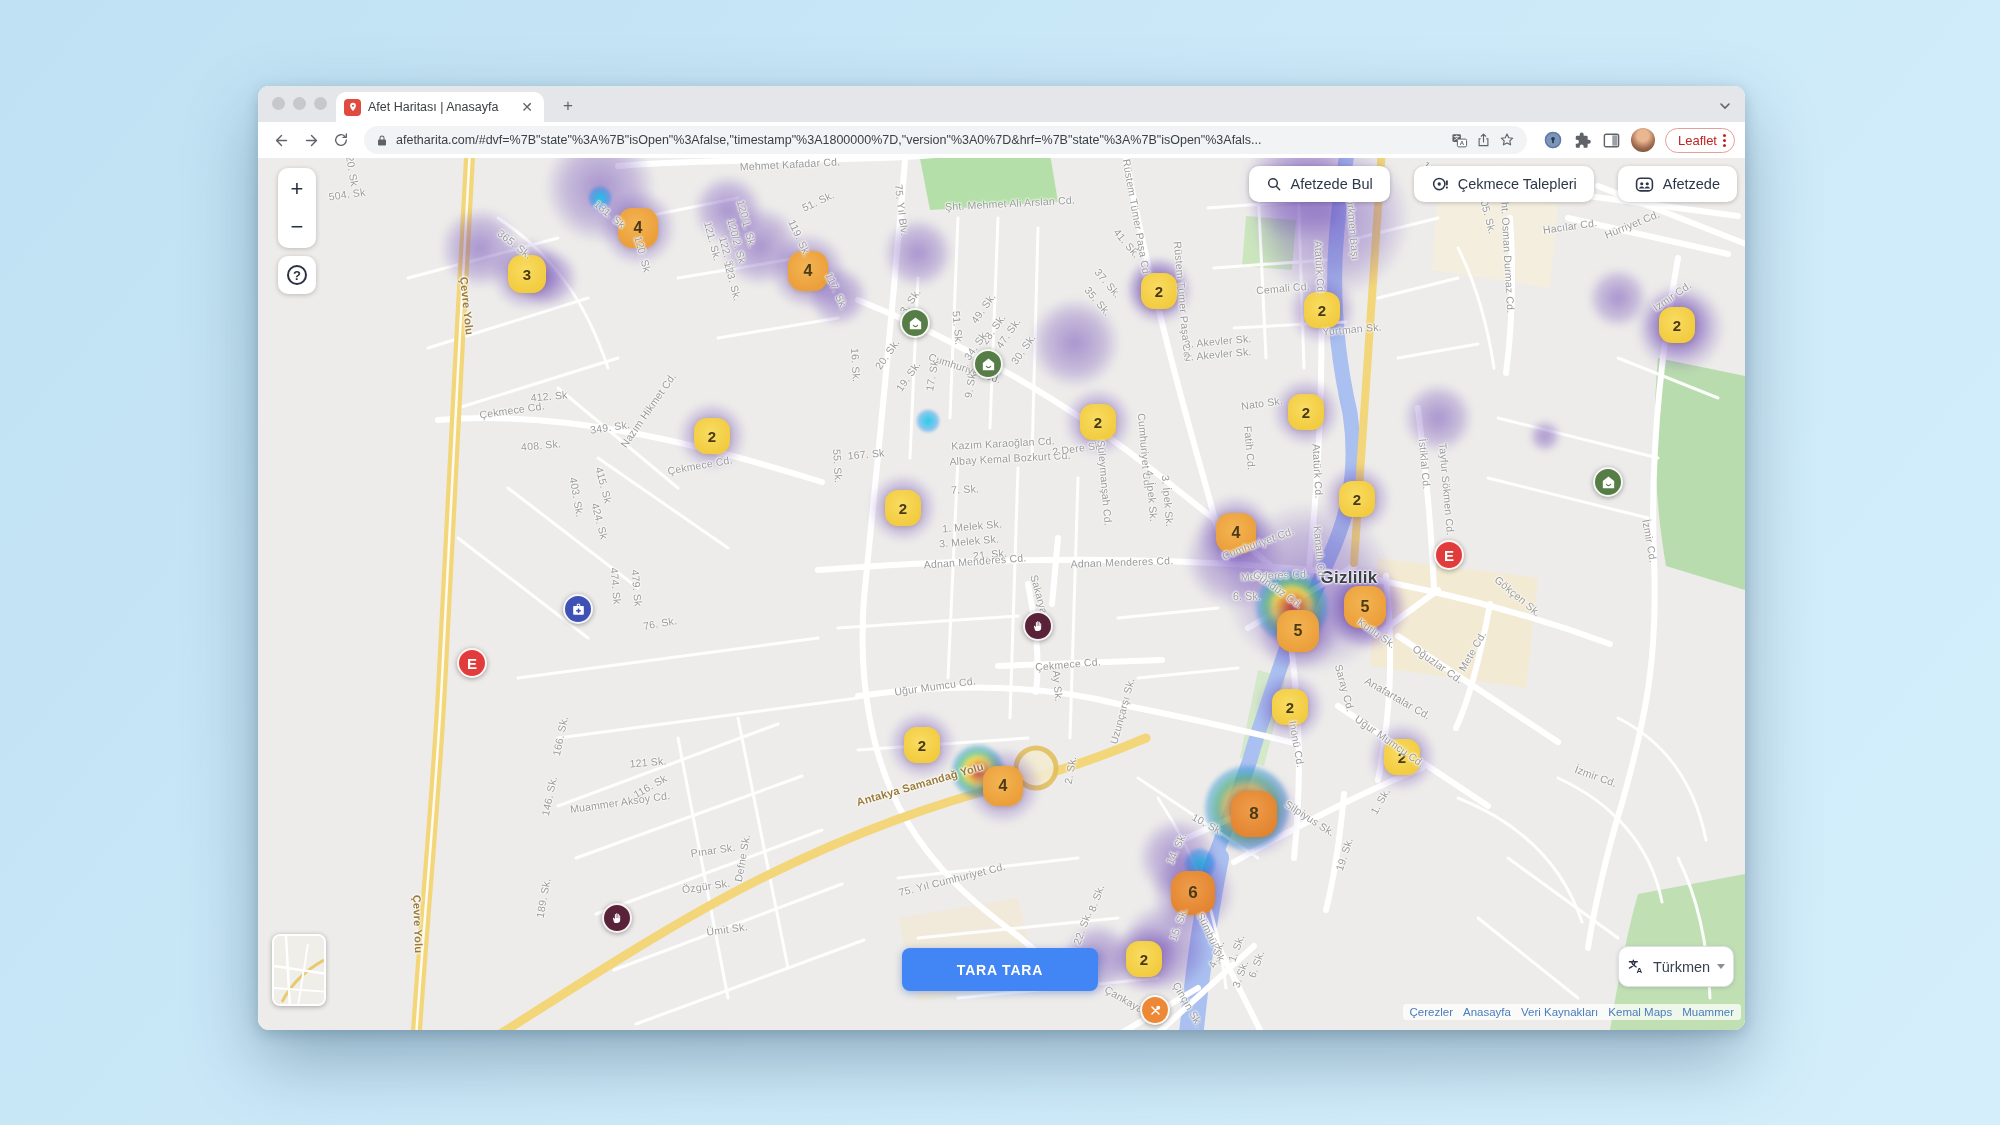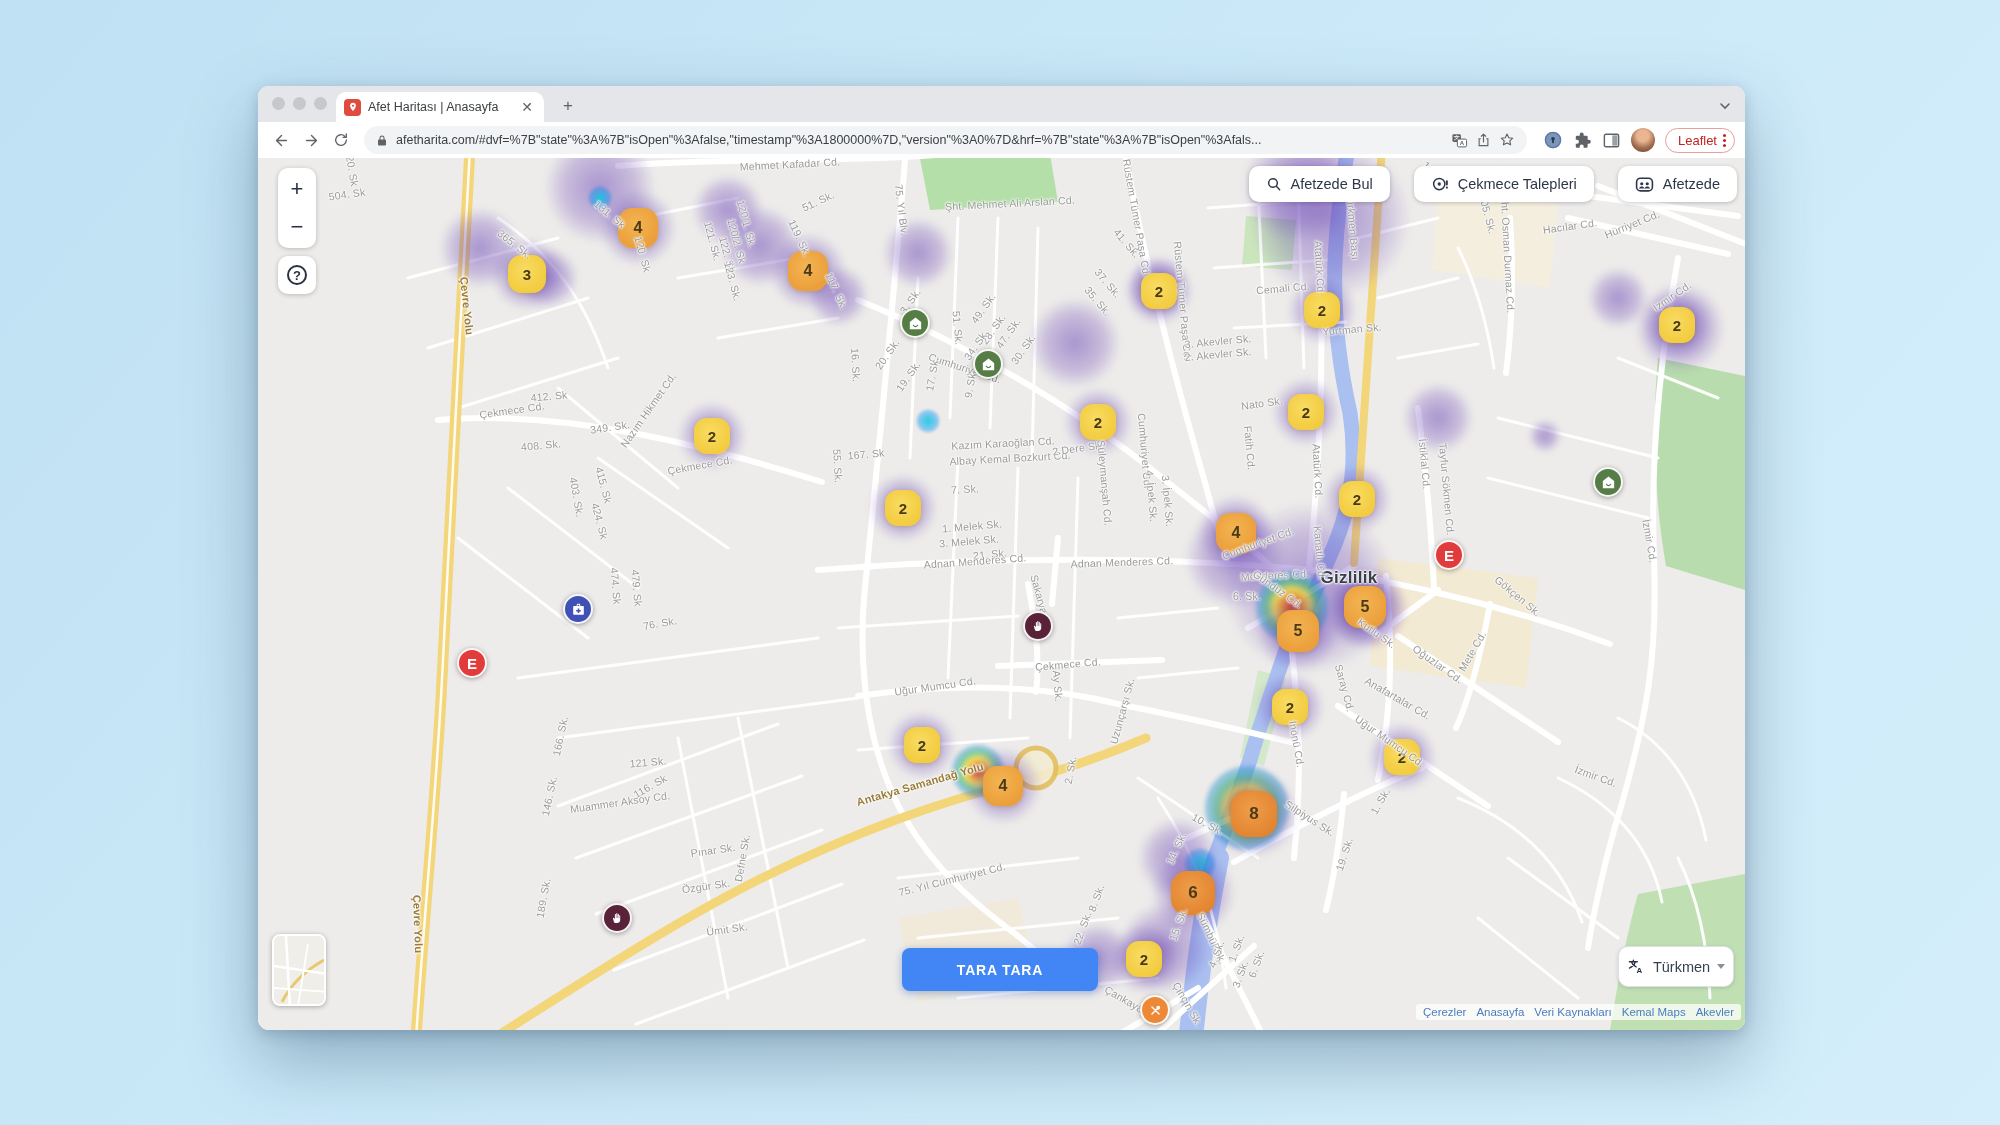--- a/index.html
+++ b/index.html
@@ -604,21 +604,21 @@
           </svg>
         <span>Türkmen</span>
         <span class="caret"></span>
       </div>
 
       <div class="attrib">
           <span>Çerezler</span>
           <span>Anasayfa</span>
           <span>Veri Kaynakları</span>
           <span>Kemal Maps</span>
-          <span>Akevler</span>
+          <span>Muammer</span>
         </div>
 
       <div class="minimap">
         <svg width="54" height="72" viewBox="0 0 54 72">
             <rect width="54" height="72" fill="#f0eee9"></rect>
             <path d="M8,66 C18,46 32,34 50,24" stroke="#e8c96e" stroke-width="3" fill="none"></path>
             <path d="M0,30 L54,38" stroke="#fff" stroke-width="2.5" fill="none"></path>
             <path d="M12,0 L16,72" stroke="#fff" stroke-width="2.5" fill="none"></path>
             <path d="M34,8 L24,70" stroke="#fff" stroke-width="1.8" fill="none"></path>
             <path d="M0,52 L54,56" stroke="#fff" stroke-width="1.8" fill="none"></path>

